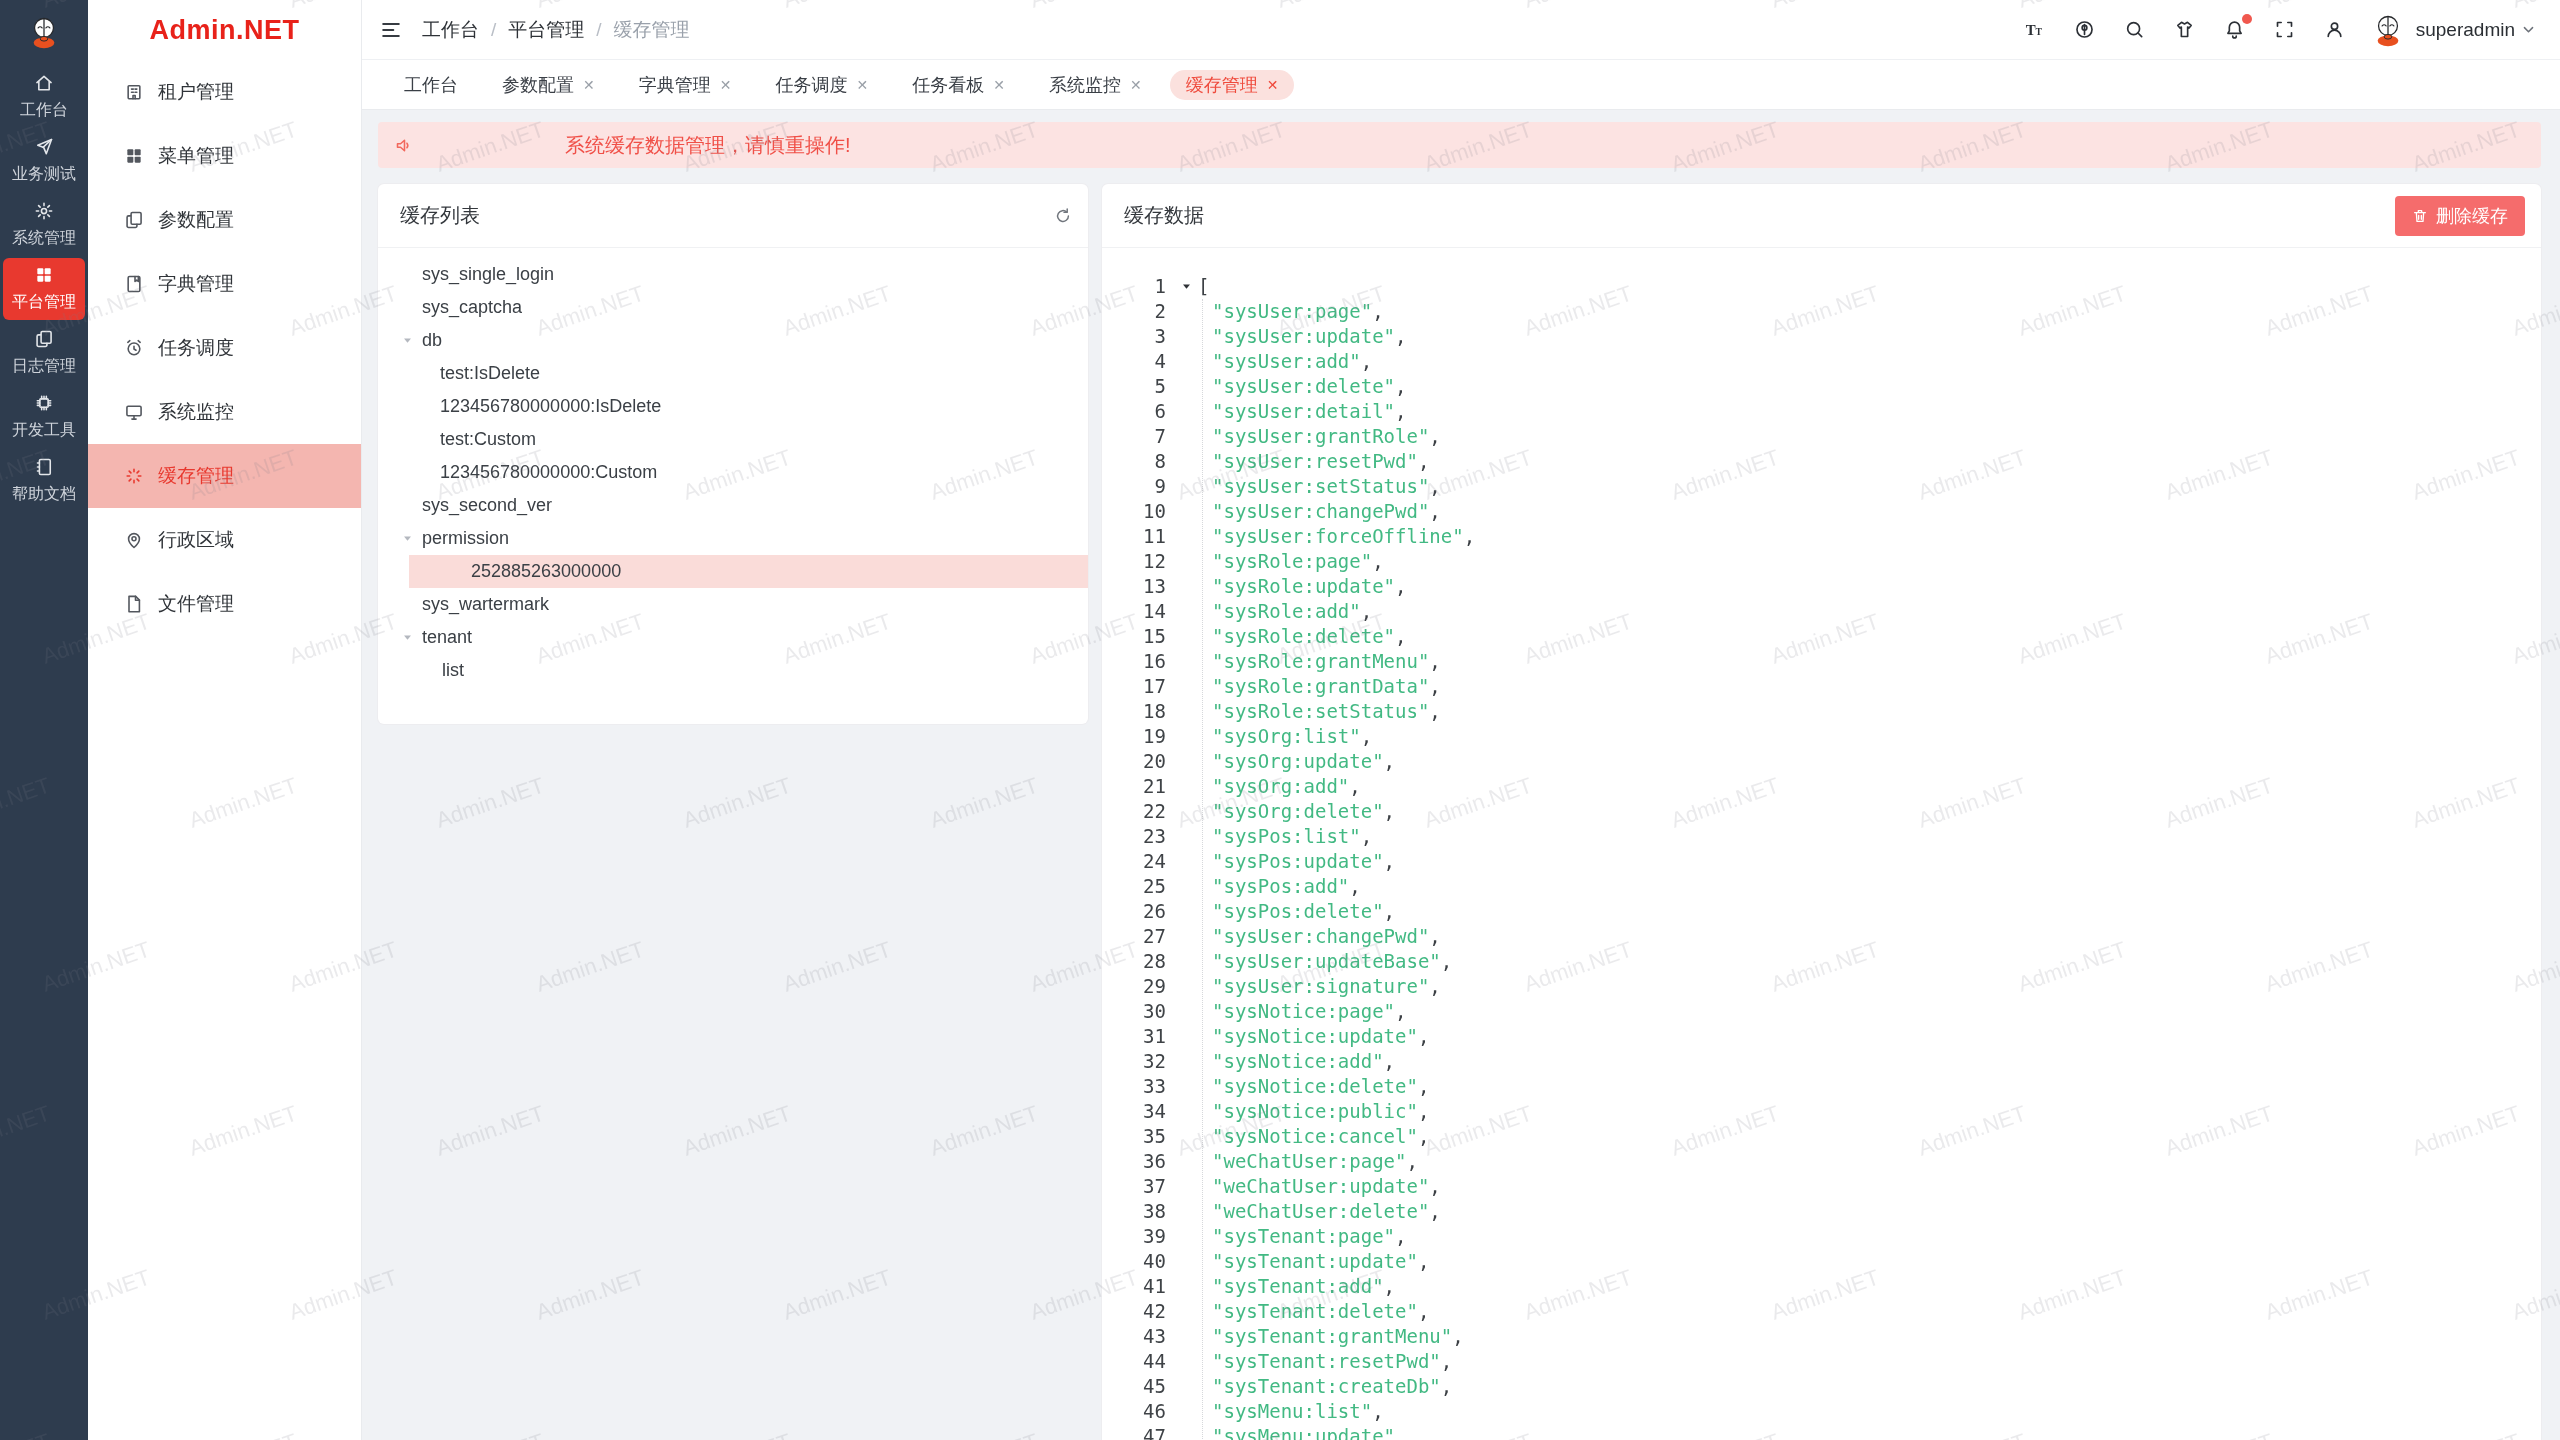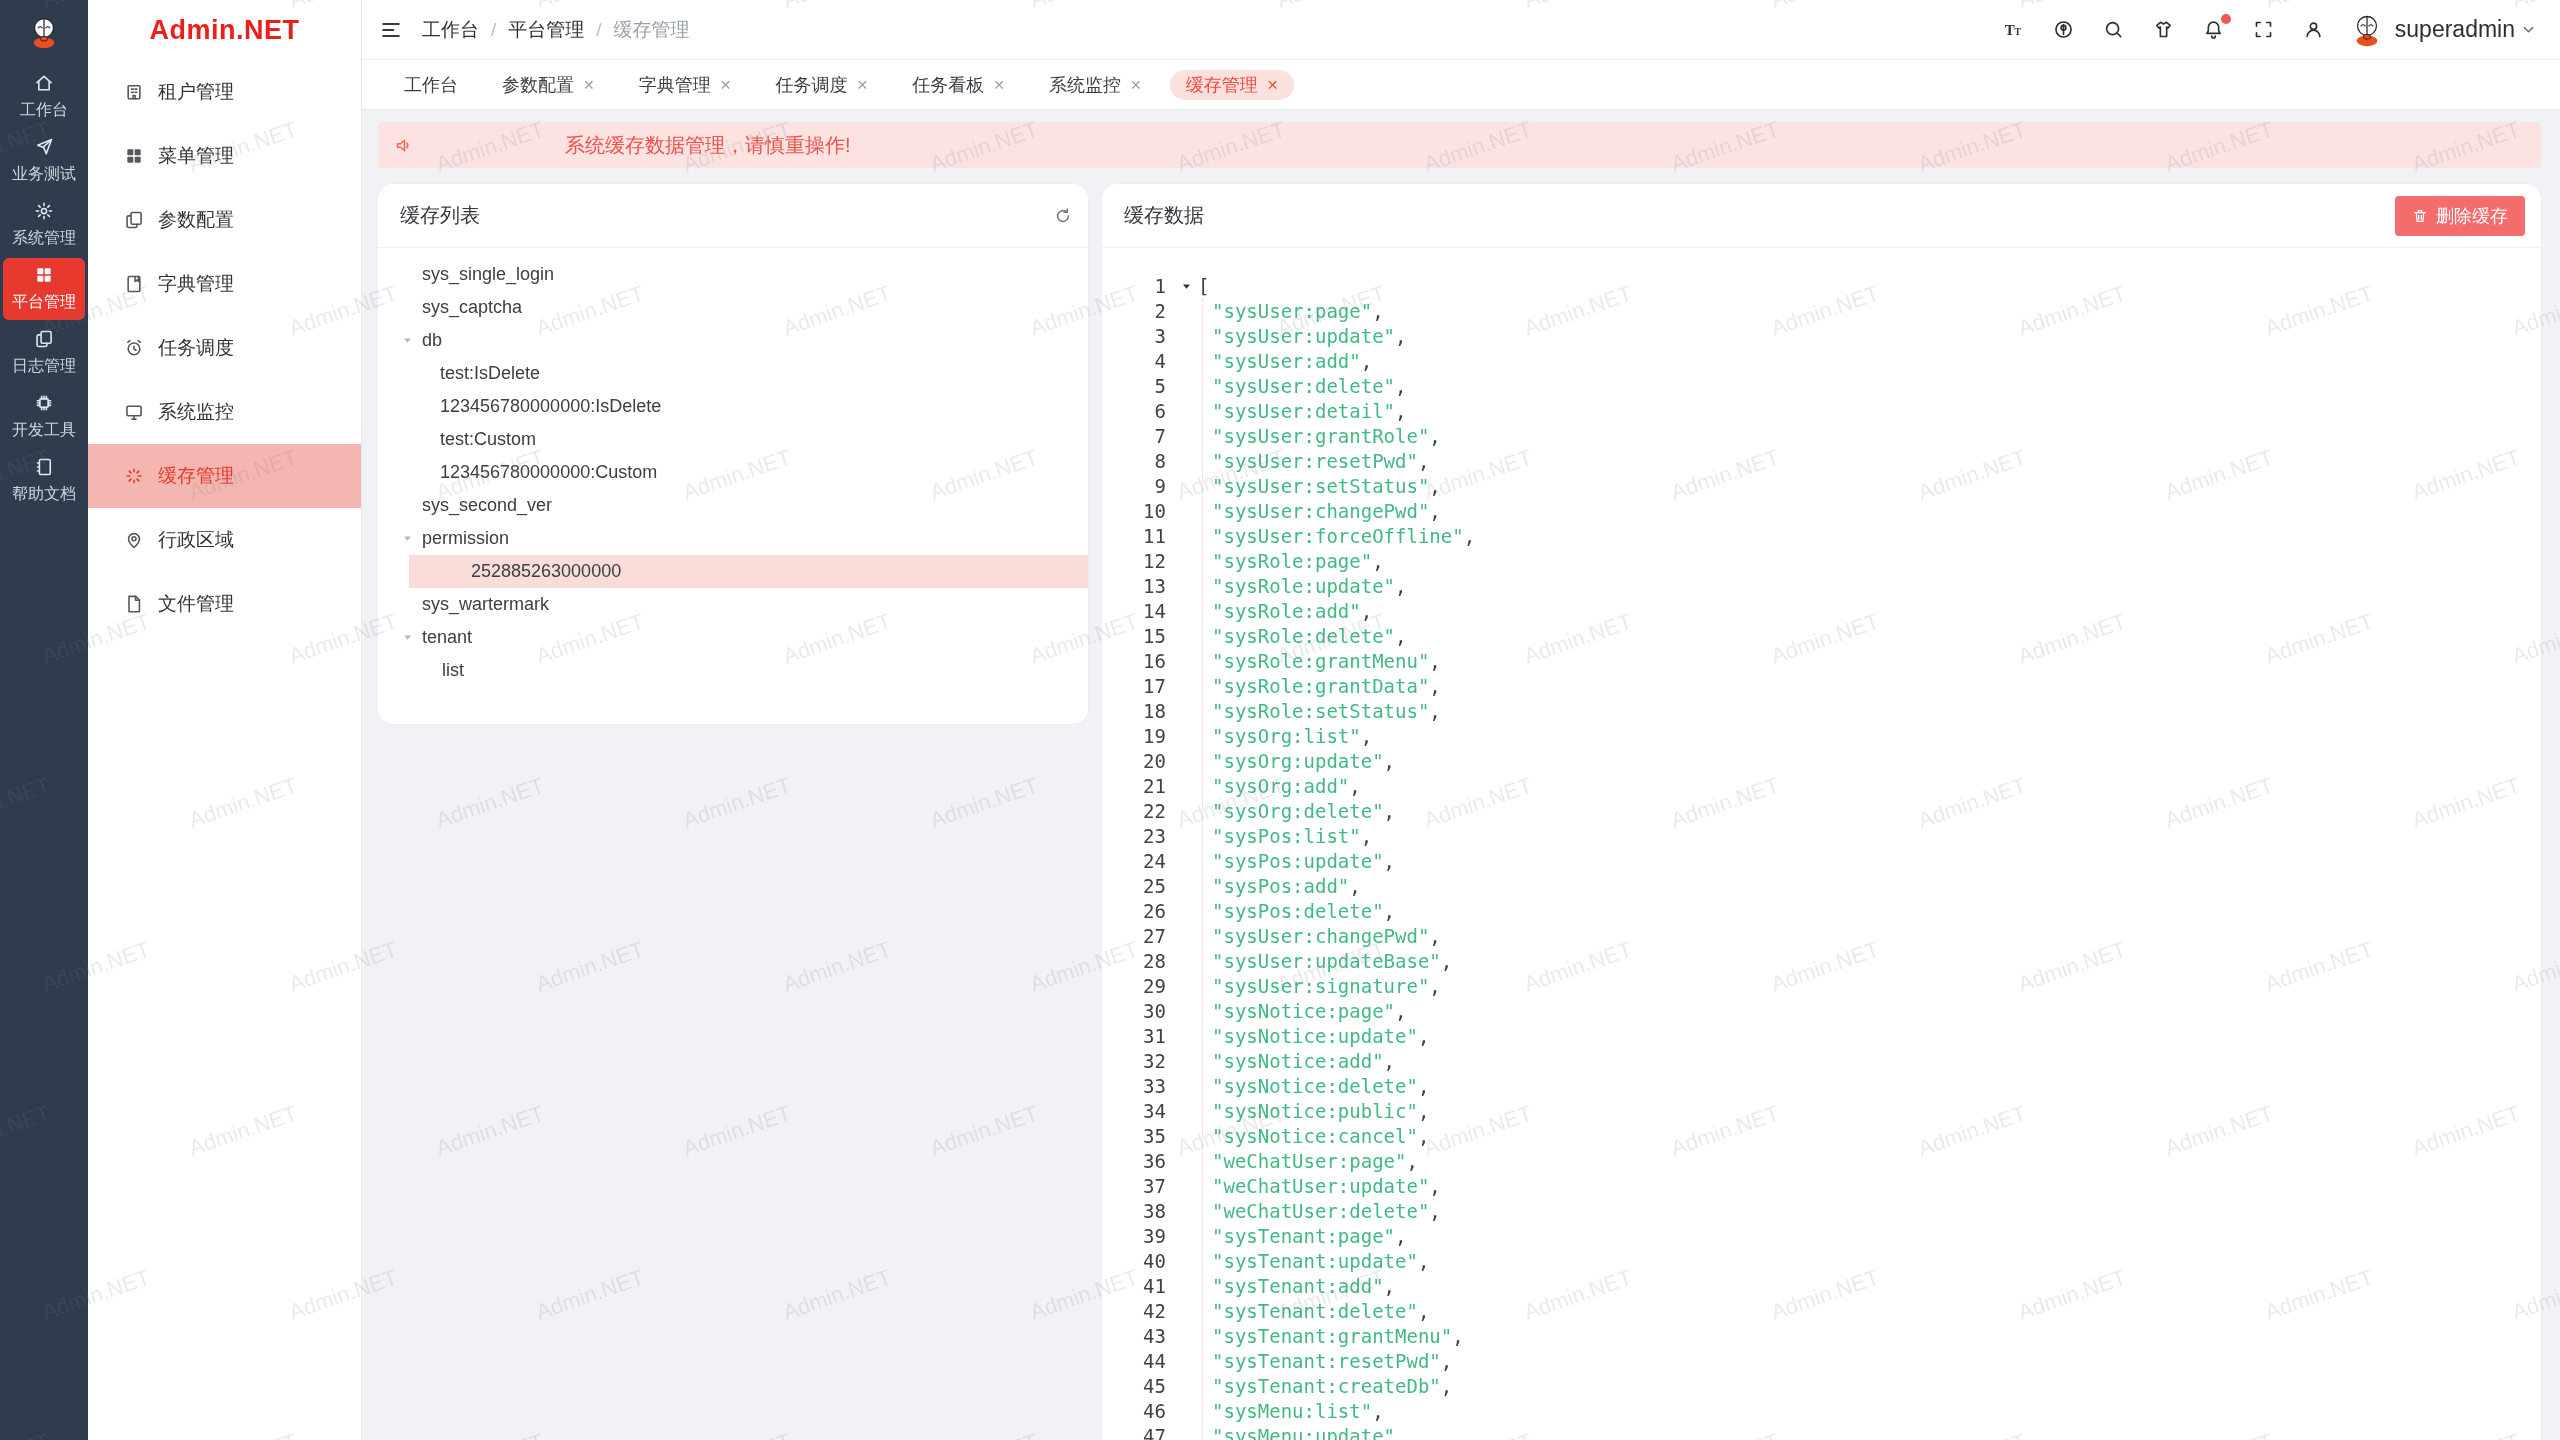--- a/index.html
+++ b/index.html
@@ -35,36 +35,36 @@
   .crumbs { display:flex; align-items:center; font-size:19px; }
   .crumb { color:#2e3237; font-weight:500; }
   .crumb.last { color:#9aa1ab; font-weight:400; }
   .sep { color:#b9bec6; margin:0 12px; font-weight:400; }
   .hspace { flex:1; }
   .tool { width:26px; height:26px; margin-left:24px; color:#2c3036; position:relative; cursor:pointer; display:inline-flex; align-items:center; justify-content:center; }
   .tool svg { width:21px; height:21px; }
   .tool .dot { position:absolute; top:-3px; right:-4px; width:10px; height:10px; border-radius:50%; background:#f0584e; }
   .userchip { display:flex; align-items:center; margin-left:22px; cursor:pointer; }
   .avatar { width:36px; height:36px; }
-  .uname { font-size:23px; color:#2b2f34; margin:0 6px 0 10px; }
+  .uname { font-size:19px; color:#2b2f34; margin:0 6px 0 10px; }
   .chev { color:#6d727a; } .chev svg { width:15px; height:15px; }
 
   .tabbar { height:50px; background:#fff; border-bottom:1px solid #e9ebee; display:flex; align-items:center; padding-left:26px; }
   .tab { display:flex; align-items:center; gap:9px; height:30px; padding:0 16px; margin-right:12px; border-radius:15px; font-size:18px; color:#3a3f46; cursor:pointer; white-space:nowrap; }
   .tab .x { font-size:14px; color:#9aa0a8; cursor:pointer; }
   .tab.active { background:#fbe1de; color:#ef4a3c; }
   .tab.active .x { color:#ef4a3c; }
 
   .content { flex:1; background:#f0f2f5; padding:12px 19px 0 16px; overflow:hidden; }
   .alert { height:46px; background:#fce3e2; border-radius:4px; display:flex; align-items:center; padding:0 16px; }
   .alert .icn { color:#f2685c; } .alert .icn svg { width:21px; height:21px; }
   .alert-text { margin-left:150px; font-size:20px; color:#f05048; }
 
   .panels { display:flex; gap:14px; margin-top:16px; align-items:flex-start; }
-  .card { background:#fff; border-radius:15px; box-shadow:0 0 0 1px #ededf0; }
+  .card { background:#fff; border-radius:6px; box-shadow:0 0 0 1px #ededf0; }
   .card-hd { height:64px; display:flex; align-items:center; justify-content:space-between; padding:0 16px 0 22px; border-bottom:1px solid #f0f1f3; }
   .card-title { font-size:20px; color:#33373c; }
 
   .left-card { width:710px; height:540px; flex:none; }
   .iconbtn { color:#71767d; cursor:pointer; } .iconbtn svg { width:18px; height:18px; }
   .tree { padding-top:10px; }
   .trow { height:33px; display:flex; align-items:center; font-size:18px; color:#3b4046; cursor:pointer; }
   .trow.selected { background:#fadcd9;margin-left:31px; }
   .caret { width:18px; flex:none; color:#b4b8bf; display:inline-flex; align-items:center; }
   .caret svg { width:11px; height:11px; }

